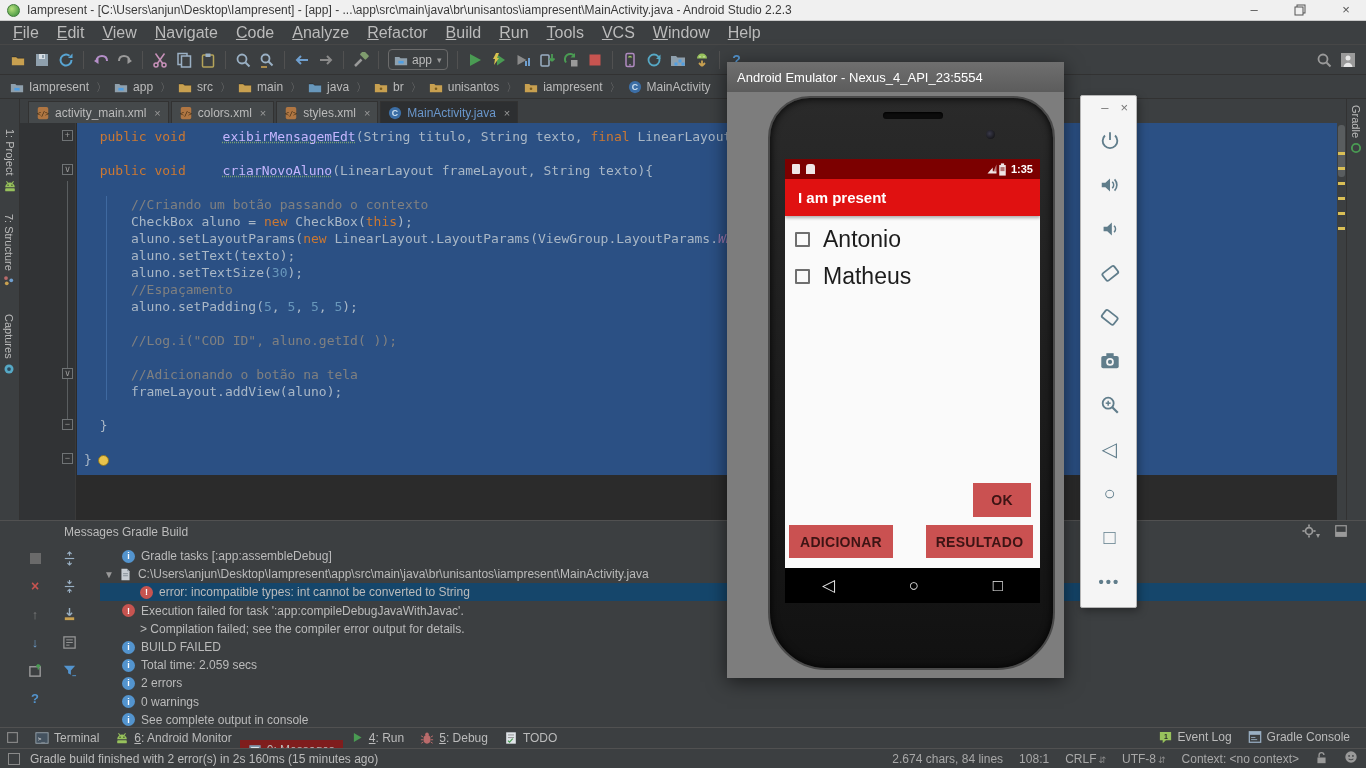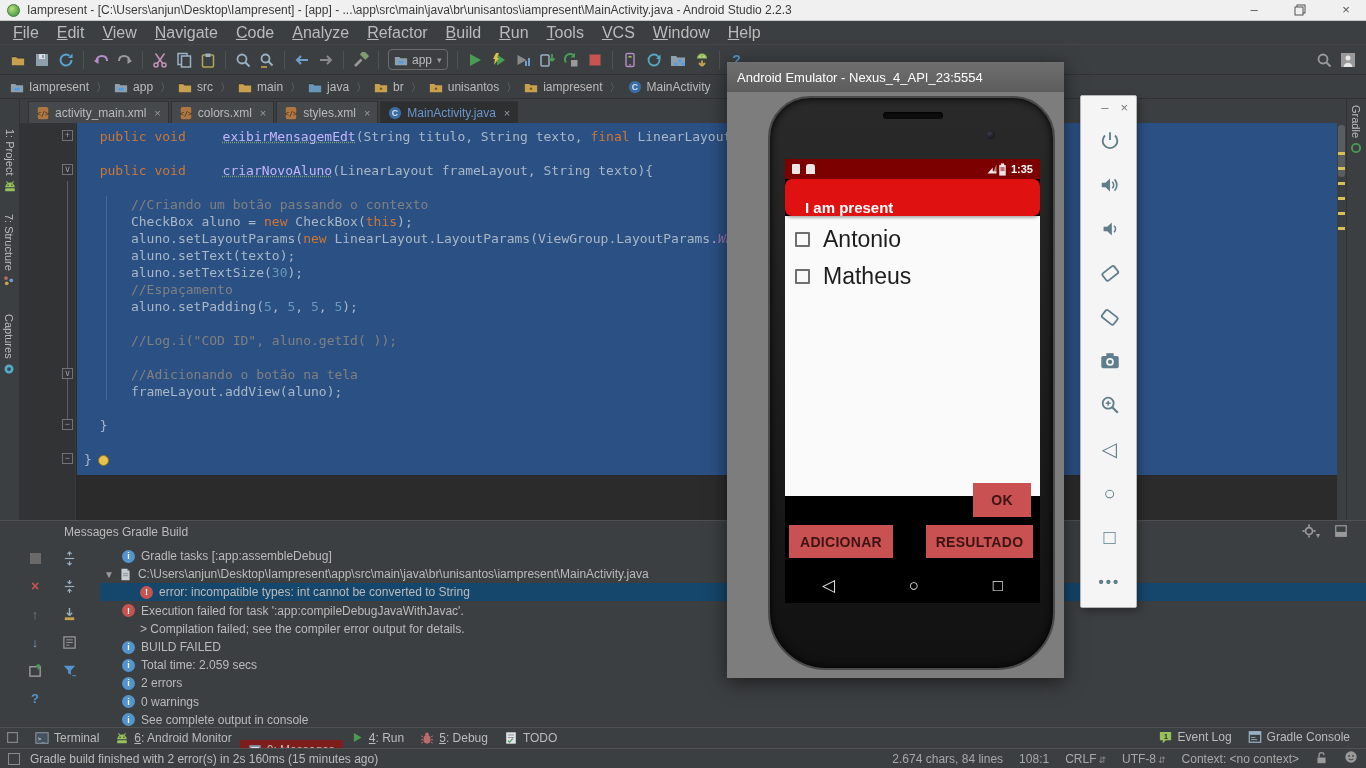--- a/index.html
+++ b/index.html
@@ -119,24 +119,24 @@
            border-radius:42px 42px 58px 58px; box-shadow:inset 0 0 8px #000; }
   #speaker { position:absolute; left:113px; top:14px; width:60px; height:7px; border-radius:4px;
              background:#0c0c0c; box-shadow:inset 0 1px 2px #000; }
   #fcam { position:absolute; right:58px; top:32px; width:9px; height:9px; border-radius:50%;
           background:radial-gradient(circle at 40% 40%, #3a3a4a, #0a0a0a); }
   #screen { position:absolute; left:15px; top:61px; width:255px; height:444px; background:#000; overflow:hidden; }
   #a-status { height:20px; display:flex; align-items:center; padding:0 7px; color:#fff; }
   #a-status .sp { flex:1; }
   #a-status .t { font-size:11px; font-weight:bold; margin-left:4px; }
   .st-sq { width:8px; height:10px; background:#efe6e6; margin-right:6px; border-radius:1px; }
-  #a-appbar { height:37px; display:flex; align-items:flex-end; padding-left:20px;
-              box-shadow:0 2px 3px rgba(0,0,0,.3); position:relative; z-index:2;border-radius:7px; }
+  #a-appbar { height:37px; display:flex; align-items:center; padding-left:13px;
+              box-shadow:0 2px 3px rgba(0,0,0,.3); position:relative; z-index:2; }
   #a-appbar .t { color:#fff; font-size:15px; font-weight:bold; }
-  #a-body { position:absolute; left:0; top:57px; width:255px; height:280px; background:#fafafa; }
+  #a-body { position:absolute; left:0; top:57px; width:255px; height:352px; background:#fafafa; }
   .chk-row { display:flex; align-items:center; margin:10px 0 6px 10px; }
   .chk-box { width:15px; height:15px; border:2px solid #6f6f6f; border-radius:1px; margin-right:13px; background:#fafafa; }
   .chk-lbl { font-size:23px; color:#1c1c1c; }
   .a-btn { position:absolute; display:flex; align-items:center; justify-content:center;
            font-size:14px; font-weight:bold; color:#3d1414; letter-spacing:.3px; }
   #btn-ok { right:9px; top:267px; width:58px; height:34px; }
   #btn-add { left:4px; top:309px; width:104px; height:33px; }
   #btn-res { right:7px; top:309px; width:107px; height:33px; }
   #a-nav { position:absolute; left:0; top:409px; width:255px; height:35px; background:#000;
            display:flex; align-items:center; justify-content:space-around; color:#e8e8e8; }

